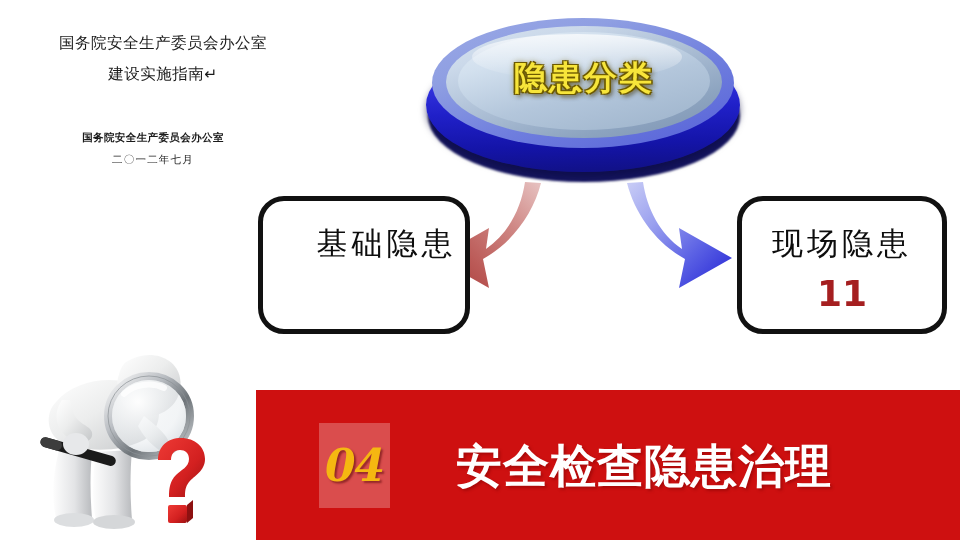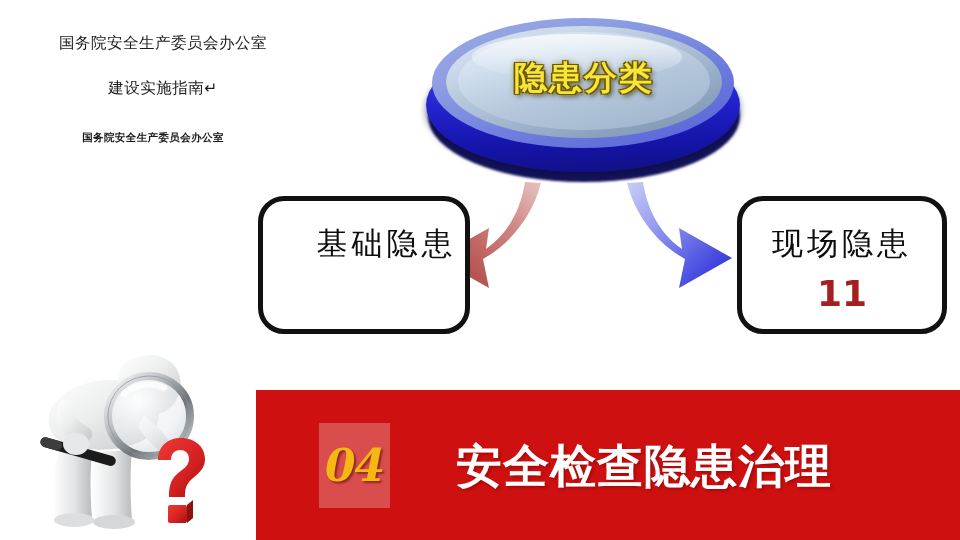--- a/index.html
+++ b/index.html
@@ -25,21 +25,21 @@
     top: 28px;
     width: 310px;
     text-align: center;
     color: #1a1a1a;
     font-family: "DejaVu Sans", "Liberation Sans", sans-serif;
     font-size: 15.5px;
     line-height: 31px;
     letter-spacing: 0.5px;
   }
   .doc-title .line1 { display: block; }
-  .doc-title .line2 { display: block; margin-top: 14px; }
+  .doc-title .line2 { display: block; }
   .doc-sub {
     position: absolute;
     left: 8px;
     top: 126px;
     width: 290px;
     text-align: center;
     color: #1a1a1a;
     font-family: "DejaVu Sans", "Liberation Sans", sans-serif;
     font-size: 10.5px;
     font-weight: bold;
@@ -212,20 +212,21 @@
 <body>
 
 <div id="slide">
 
   <div class="doc-title">
     <span class="line1">国务院安全生产委员会办公室</span>
     <span class="line2">建设实施指南↵</span>
   </div>
   <div class="doc-sub">
     <span class="org">国务院安全生产委员会办公室</span>
+    <span class="date">二〇一二年七月</span>
   </div>
 
   <div class="disc-wrap">
     <div class="disc-shadow"></div>
     <div class="disc-base"></div>
     <div class="disc-rim"></div>
     <div class="disc-face"></div>
     <div class="disc-inner"></div>
     <div class="disc-gloss"></div>
     <div class="disc-label">隐患分类</div>

